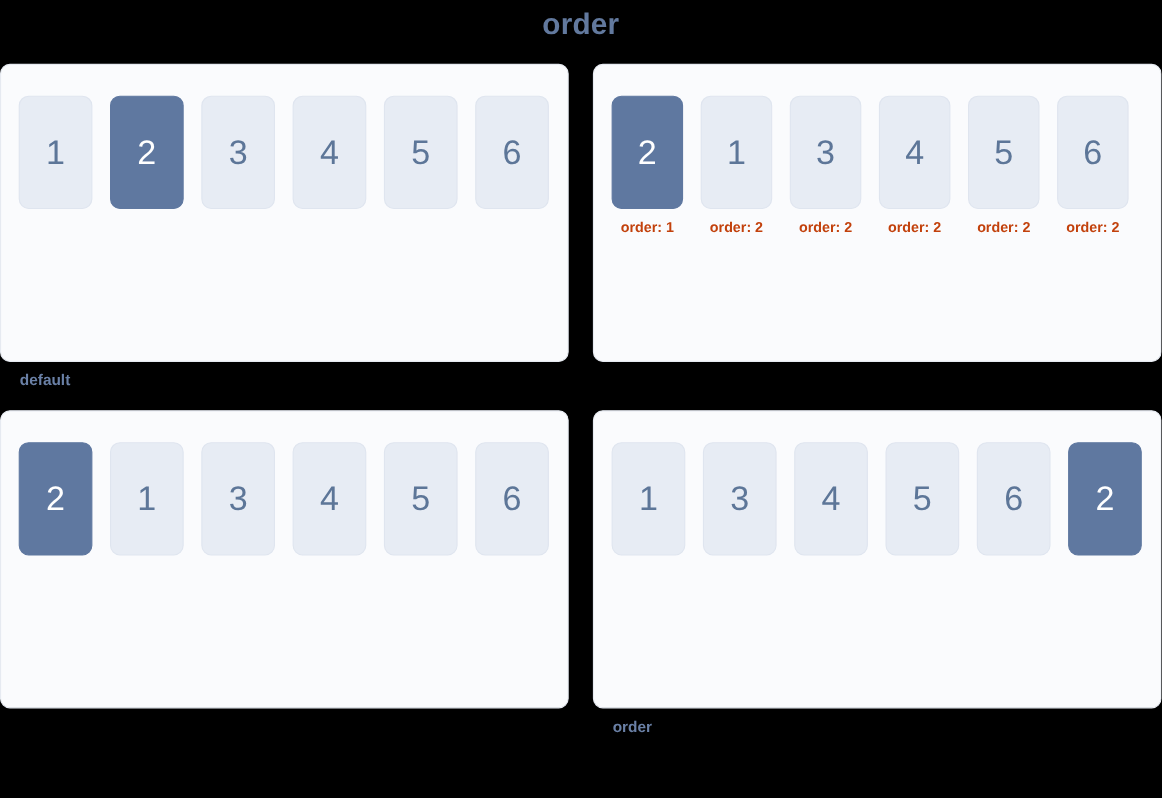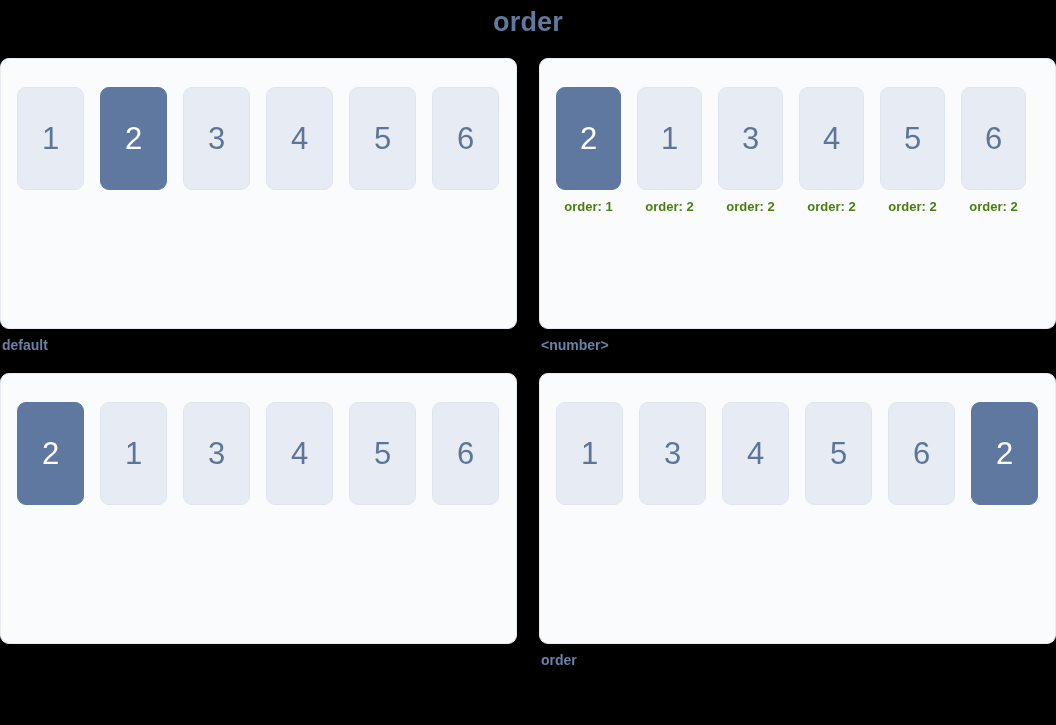--- a/index.html
+++ b/index.html
@@ -86,32 +86,32 @@
     color: #ffffff;
   }
 
   .panel.narrow .row { gap: 16px; }
   .panel.narrow .box { width: 65px; }
 
   .order-note {
     margin-top: 9px;
     font-size: 13px;
     font-weight: bold;
-    color: #4d7c0f;
+    color: #c2410c;
     white-space: nowrap;
     align-self: center;
   }
 
   .caption {
     margin-top: 6px;
     font-size: 14px;
     font-weight: bold;
     color: #6a80a6;
     line-height: 20px;
-    padding-left: 2px;
+    padding-left: 18px;
   }
 </style>
 </head>
 <body>
 
 <div class="page">
 
   <div class="page-title">order</div>
 
   <div class="grid">
@@ -164,21 +164,20 @@
           <div class="item">
             <div class="box">5</div>
             <div class="order-note">order: 2</div>
           </div>
           <div class="item">
             <div class="box">6</div>
             <div class="order-note">order: 2</div>
           </div>
         </div>
       </div>
-      <div class="caption">&lt;number&gt;</div>
     </div>
 
     <div class="cell">
       <div class="panel tall">
         <div class="row">
           <div class="item">
             <div class="box accent">2</div>
           </div>
           <div class="item">
             <div class="box">1</div>

